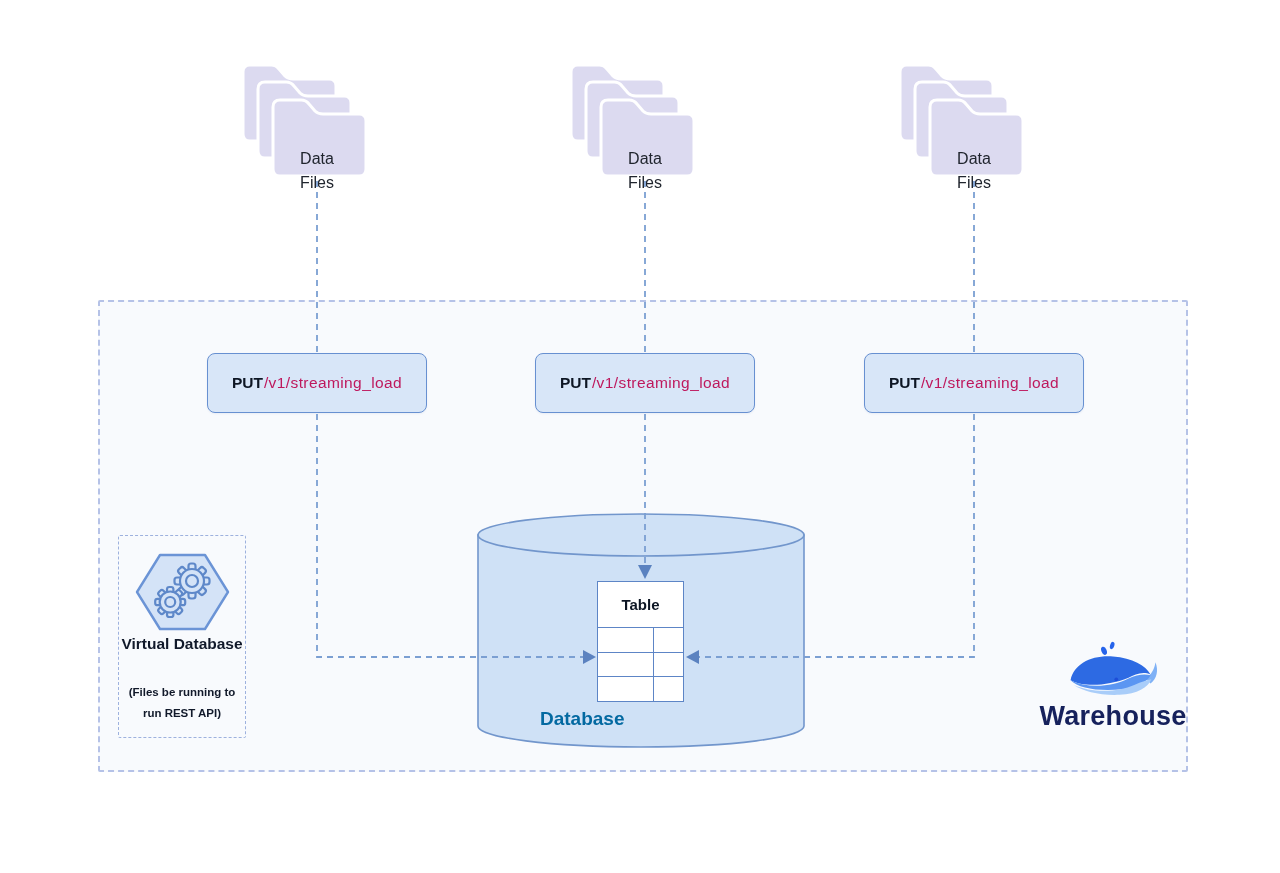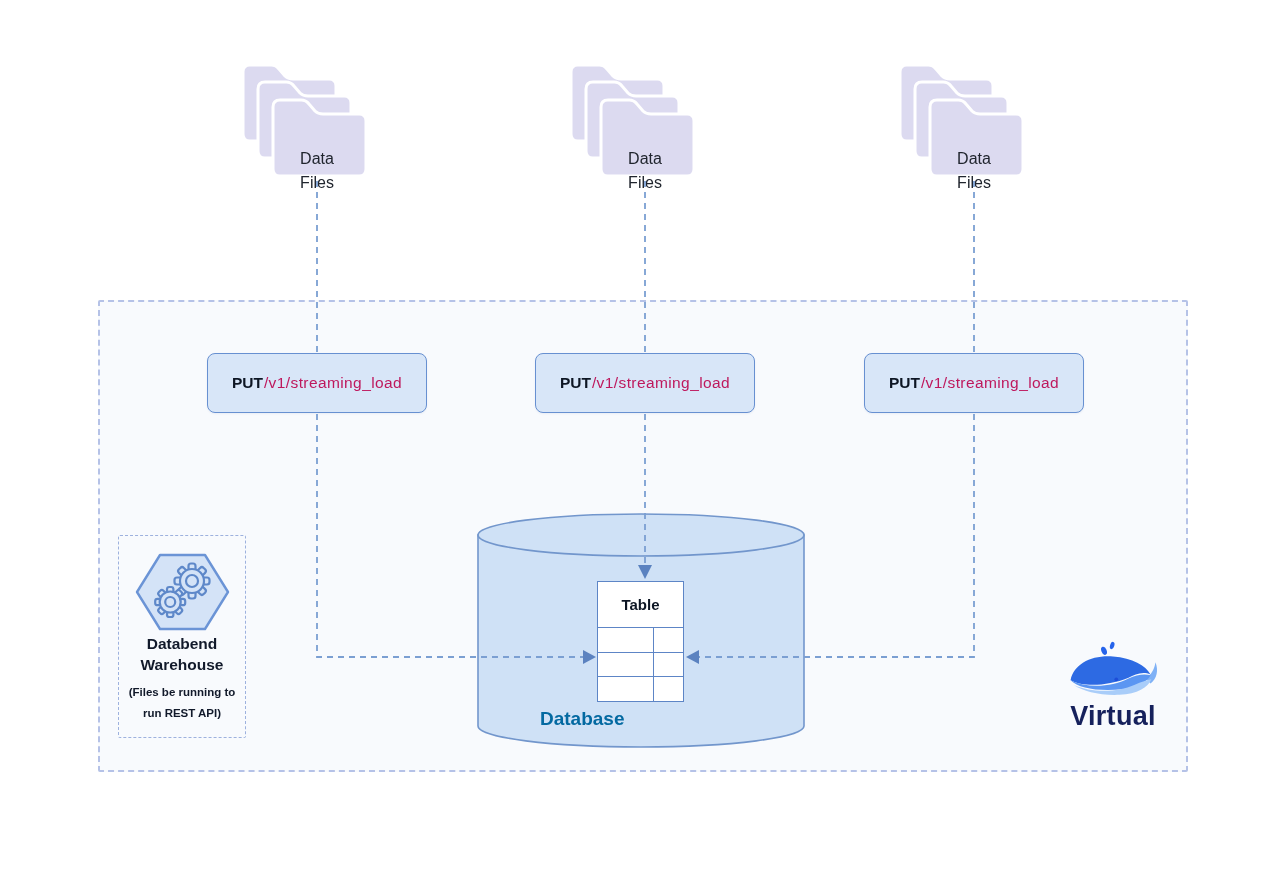--- a/index.html
+++ b/index.html
@@ -218,33 +218,33 @@
         <rect x="32" y="37" width="6.4" height="7.4" rx="2.3" transform="rotate(135 35.2 52)"></rect>
         <rect x="32" y="37" width="6.4" height="7.4" rx="2.3" transform="rotate(180 35.2 52)"></rect>
         <rect x="32" y="37" width="6.4" height="7.4" rx="2.3" transform="rotate(225 35.2 52)"></rect>
         <rect x="32" y="37" width="6.4" height="7.4" rx="2.3" transform="rotate(270 35.2 52)"></rect>
         <rect x="32" y="37" width="6.4" height="7.4" rx="2.3" transform="rotate(315 35.2 52)"></rect>
         <circle cx="35.2" cy="52" r="10.5"></circle>
         <circle cx="35.2" cy="52" r="5"></circle>
       </g>
     </g>
   </svg>
-  <div class="abs vw-title">Databend Warehouse</div>
+  <div class="abs vw-title">Virtual Database</div>
   <div class="abs vw-note">(Files be running to run REST API)</div>
 
   <svg class="abs" style="left:1064px; top:641px;" width="98" height="62" viewBox="0 0 120 76">
     <ellipse cx="49" cy="12" rx="3.2" ry="5.2" transform="rotate(-22 49 12)" fill="#2563eb"></ellipse>
     <ellipse cx="59" cy="5.5" rx="2.6" ry="4.6" transform="rotate(16 59 5.5)" fill="#2563eb"></ellipse>
     <path d="M101,46 C107,41 111,34 112,26 C116,36 114,46 106,52 C103,49 101,47 101,46 Z" fill="#7fb1f6"></path>
     <path d="M8,48 C12,28 34,17 60,19 C84,21 100,30 106,41 C96,37 87,41 79,45 C52,56 22,56 8,48 Z" fill="#2d6ae3"></path>
     <path d="M8,48 C28,58 57,57 79,46 C89,41 99,40 106,42 C102,50 90,57 72,59 C42,62 18,58 8,48 Z" fill="#5b96f2"></path>
     <path d="M12,54 C34,64 66,63 86,54 C95,50 102,48 107,47 C103,57 90,65 68,66 C44,67 24,62 12,54 Z" fill="#a9cdf9"></path>
     <circle cx="64" cy="47" r="2.3" fill="#1d4ed8"></circle>
   </svg>
-  <div class="abs brand-text">Virtual</div>
+  <div class="abs brand-text">Warehouse</div>
 
   <svg id="connectors" class="abs" width="1280" height="873" viewBox="0 0 1280 873">
     <g stroke="#7b9fd2" stroke-width="1.8" stroke-dasharray="6 5" fill="none">
 
       <path d="M317,181 L317,352"></path>
       <path d="M645,181 L645,352"></path>
       <path d="M974,181 L974,352"></path>
 
       <path d="M645,414 L645,565"></path>
 

